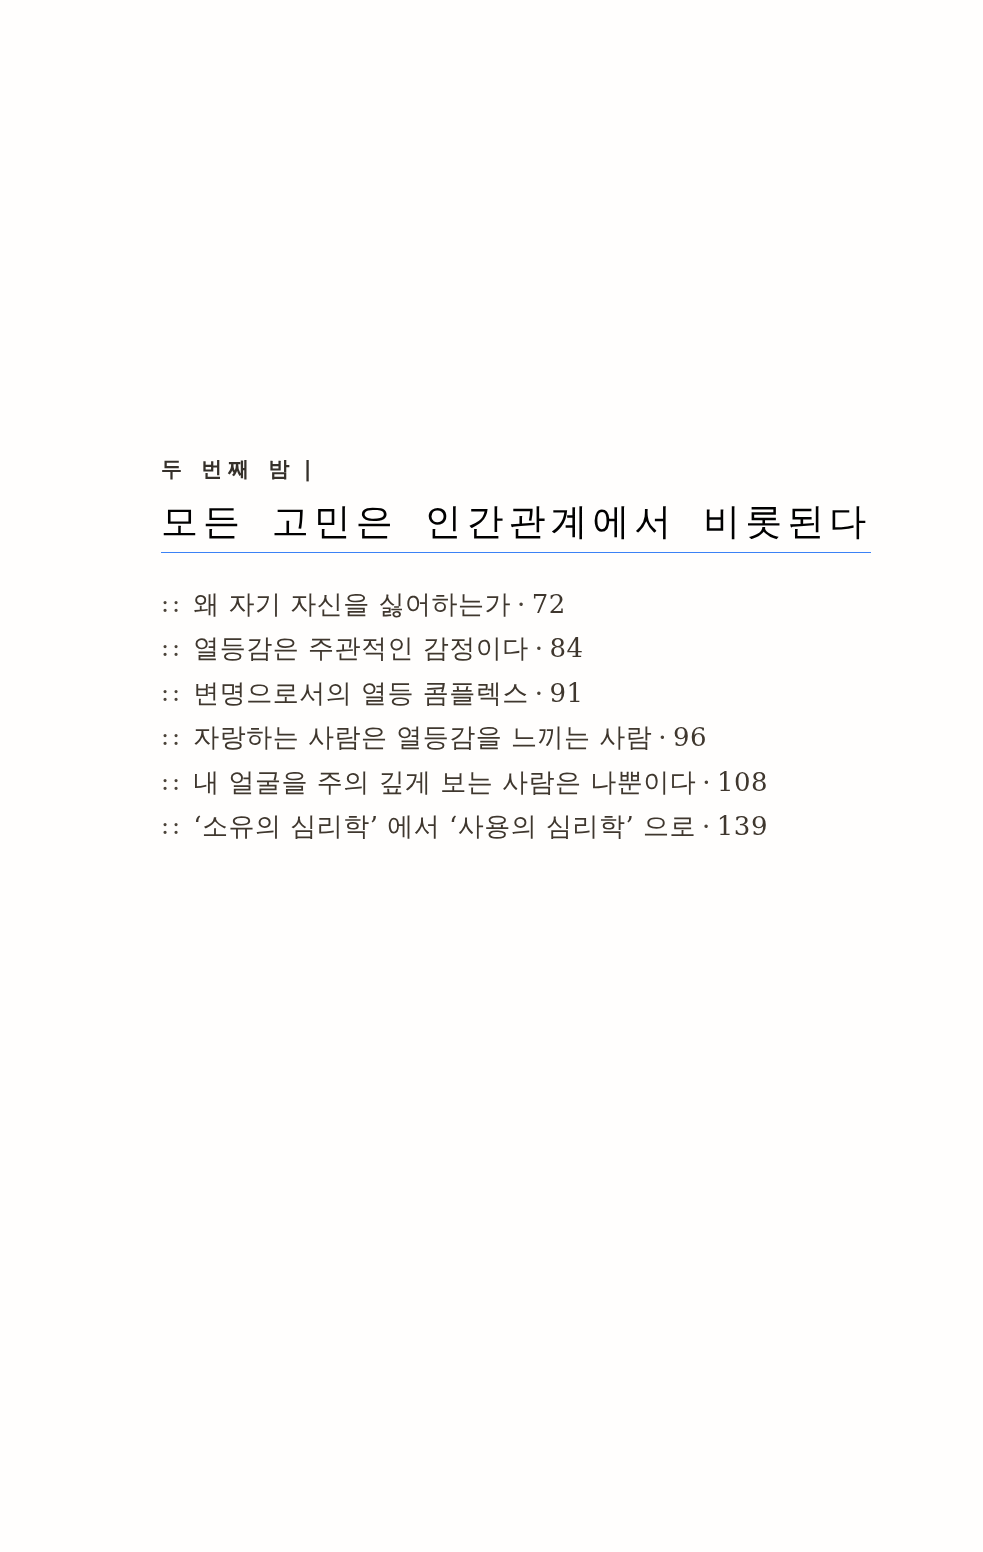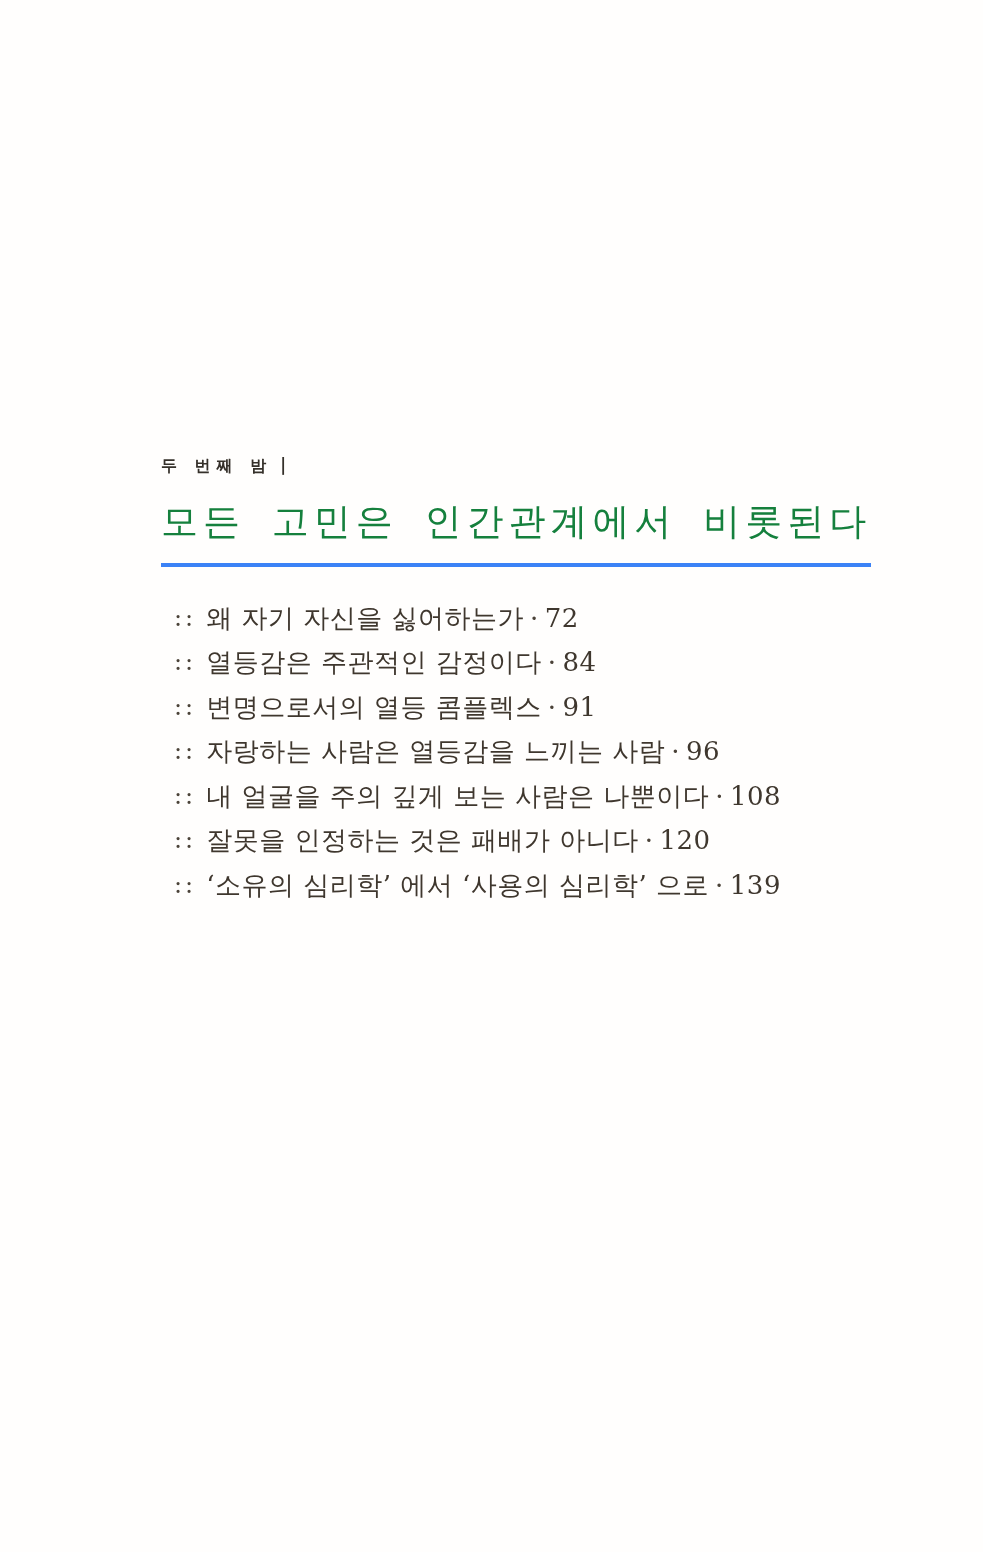--- a/index.html
+++ b/index.html
@@ -16,50 +16,50 @@
     font-family: "DejaVu Serif", "Liberation Serif", serif;
   }
   .content {
     position: absolute;
     left: 161px;
     top: 456px;
     width: 720px;
   }
   .chapter-label-row {
     display: flex;
-    align-items: flex-start;
+    align-items: center;
     color: #35302a;
     font-family: "DejaVu Sans", "Liberation Sans", sans-serif;
     font-weight: bold;
-    font-size: 16px;
+    font-size: 21px;
     letter-spacing: 6px;
     height: 26px;
   }
   .chapter-label-bar {
     display: inline-block;
     margin-left: 8px;
     font-weight: bold;
     transform: scaleY(1.05);
   }
   .chapter-title {
     margin-top: 20px;
     display: inline-block;
-    color: #15803d;
+    color: #000000;
     font-size: 37px;
     font-weight: normal;
     letter-spacing: 5px;
     word-spacing: 10px;
     line-height: 1.1;
-    padding-bottom: 20px;
-    border-bottom: 4px solid #3b82f6;
+    padding-bottom: 9px;
+    border-bottom: 1px solid #3b82f6;
     white-space: nowrap;
   }
   .toc-list {
     list-style: none;
-    margin: 38px 0 0 13px;
+    margin: 38px 0 0 0;
     padding: 0;
   }
   .toc-item {
     color: #3f372e;
     font-size: 26px;
     line-height: 1;
     height: 26px;
     margin-bottom: 18.5px;
     white-space: nowrap;
     letter-spacing: 0.5px;
@@ -104,21 +104,18 @@
       <li class="toc-item">
         <span class="toc-marker">::</span><span>변명으로서의 열등 콤플렉스</span><span class="toc-separator">·</span><span class="toc-page-number">91</span>
       </li>
       <li class="toc-item">
         <span class="toc-marker">::</span><span>자랑하는 사람은 열등감을 느끼는 사람</span><span class="toc-separator">·</span><span class="toc-page-number">96</span>
       </li>
       <li class="toc-item">
         <span class="toc-marker">::</span><span>내 얼굴을 주의 깊게 보는 사람은 나뿐이다</span><span class="toc-separator">·</span><span class="toc-page-number">108</span>
       </li>
       <li class="toc-item">
-        <span class="toc-marker">::</span><span>잘못을 인정하는 것은 패배가 아니다</span><span class="toc-separator">·</span><span class="toc-page-number">120</span>
-      </li>
-      <li class="toc-item">
         <span class="toc-marker">::</span><span>‘소유의 심리학’ 에서 ‘사용의 심리학’ 으로</span><span class="toc-separator">·</span><span class="toc-page-number">139</span>
       </li>
     </ul>
 
   </div>
 </div>
 
 </body></html>

